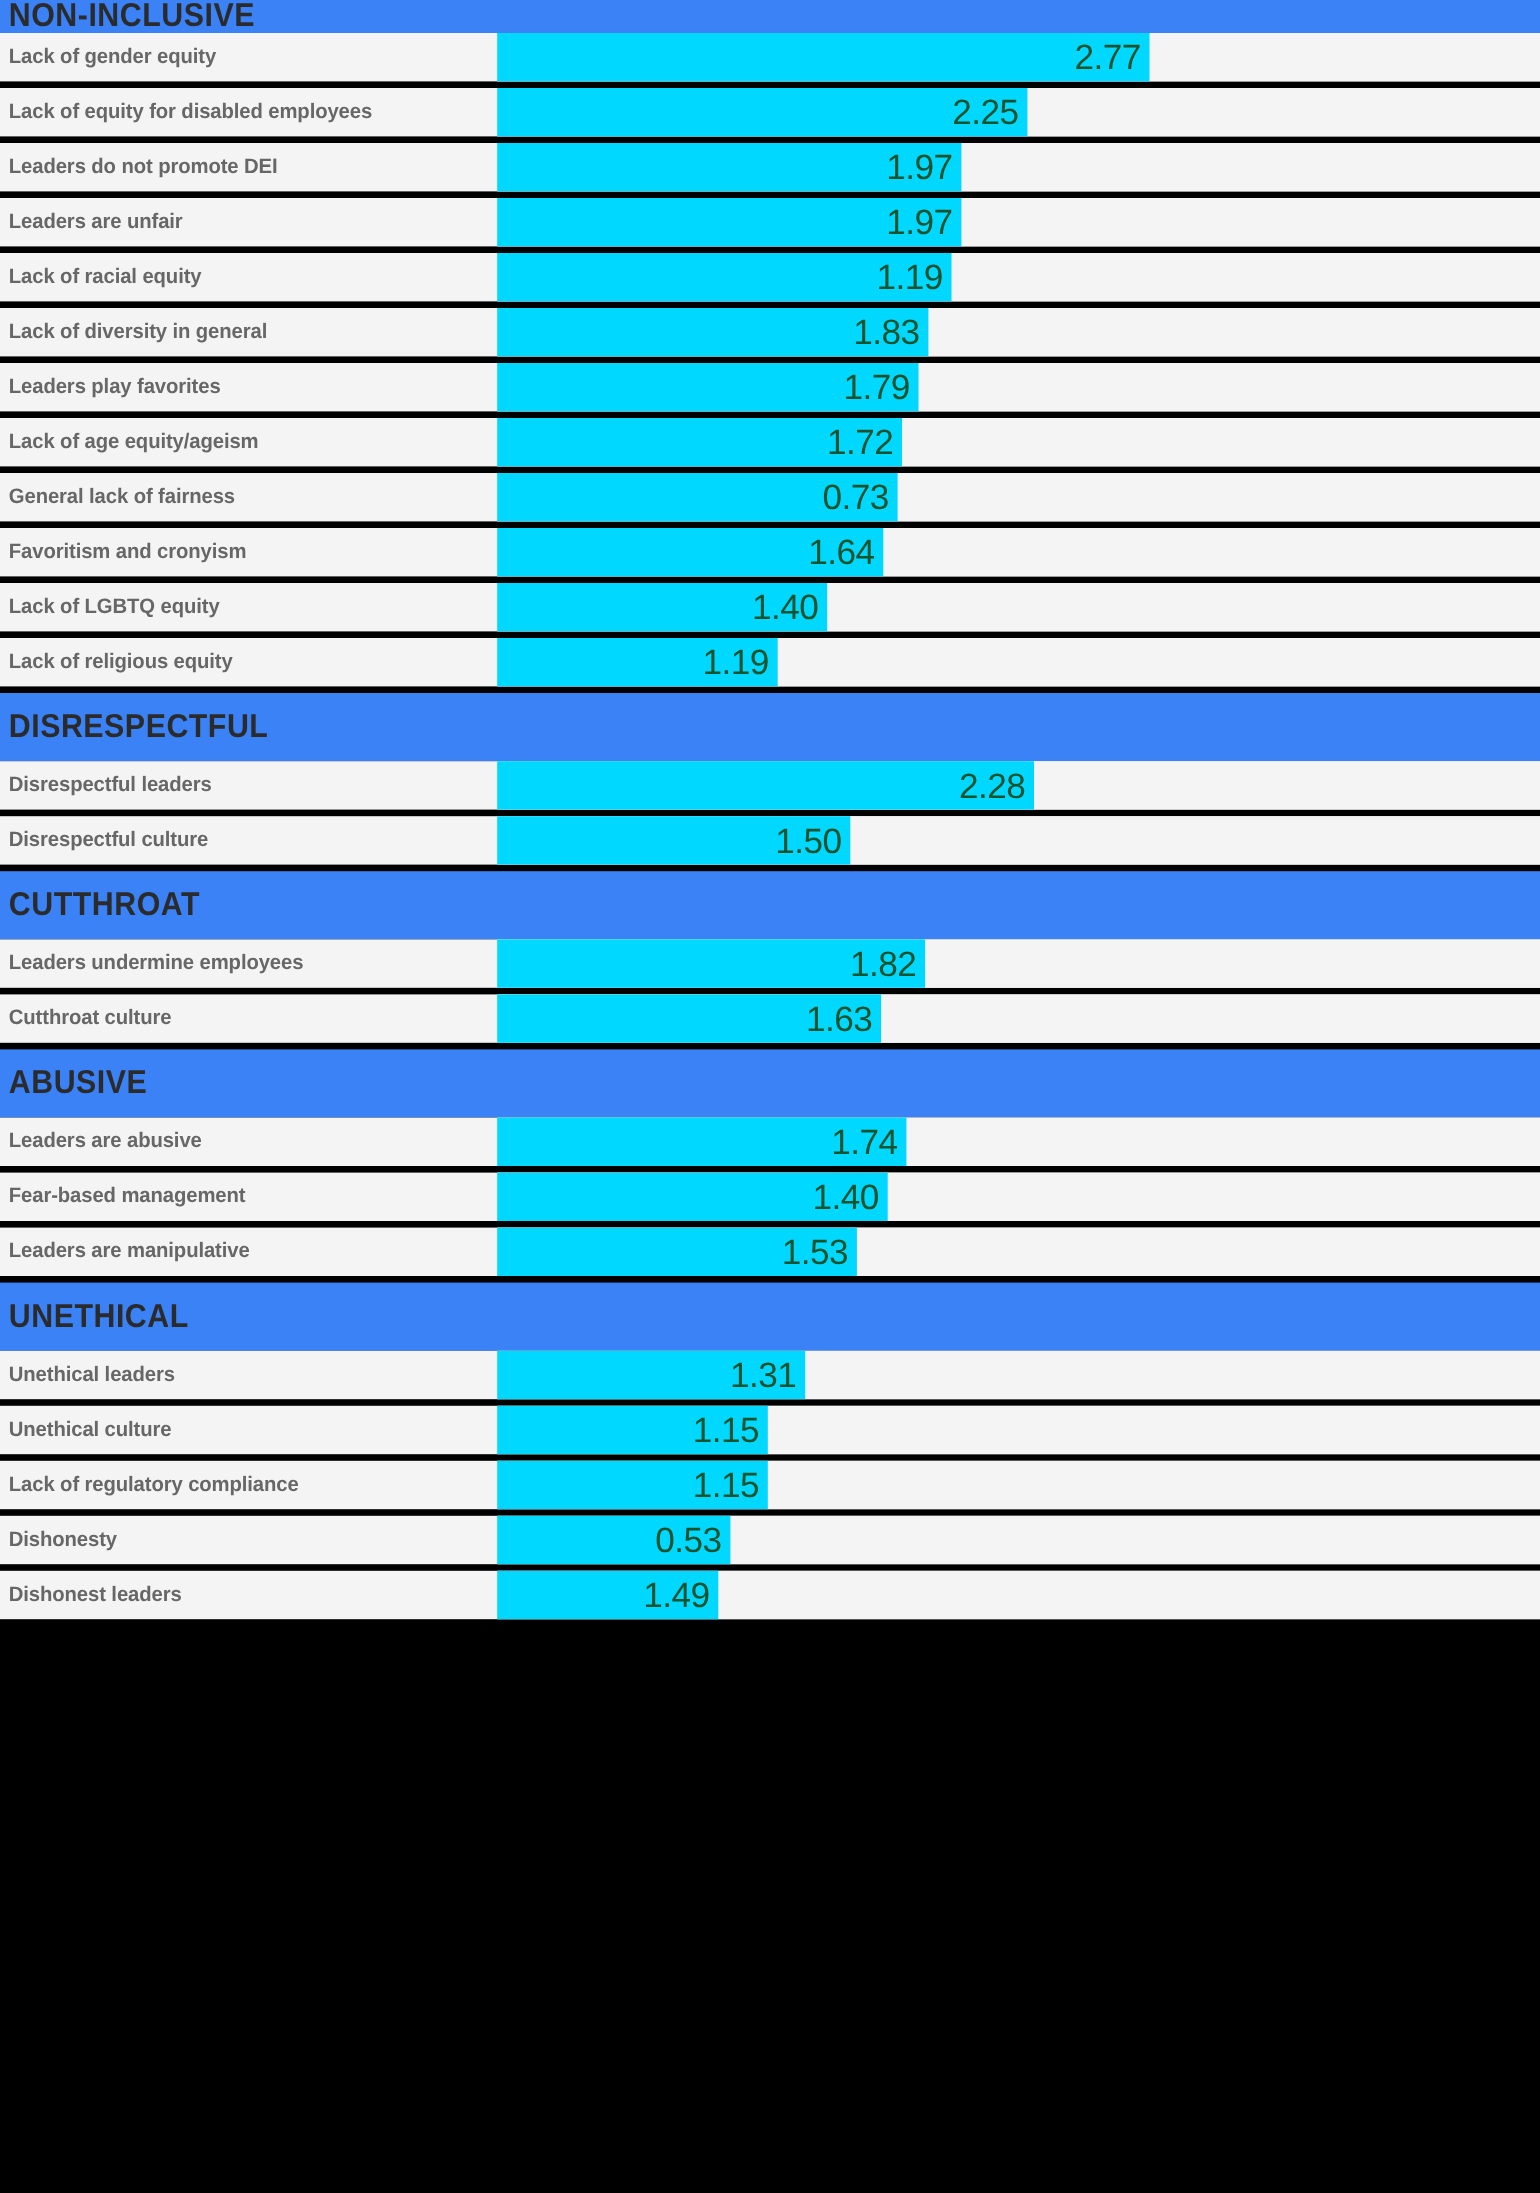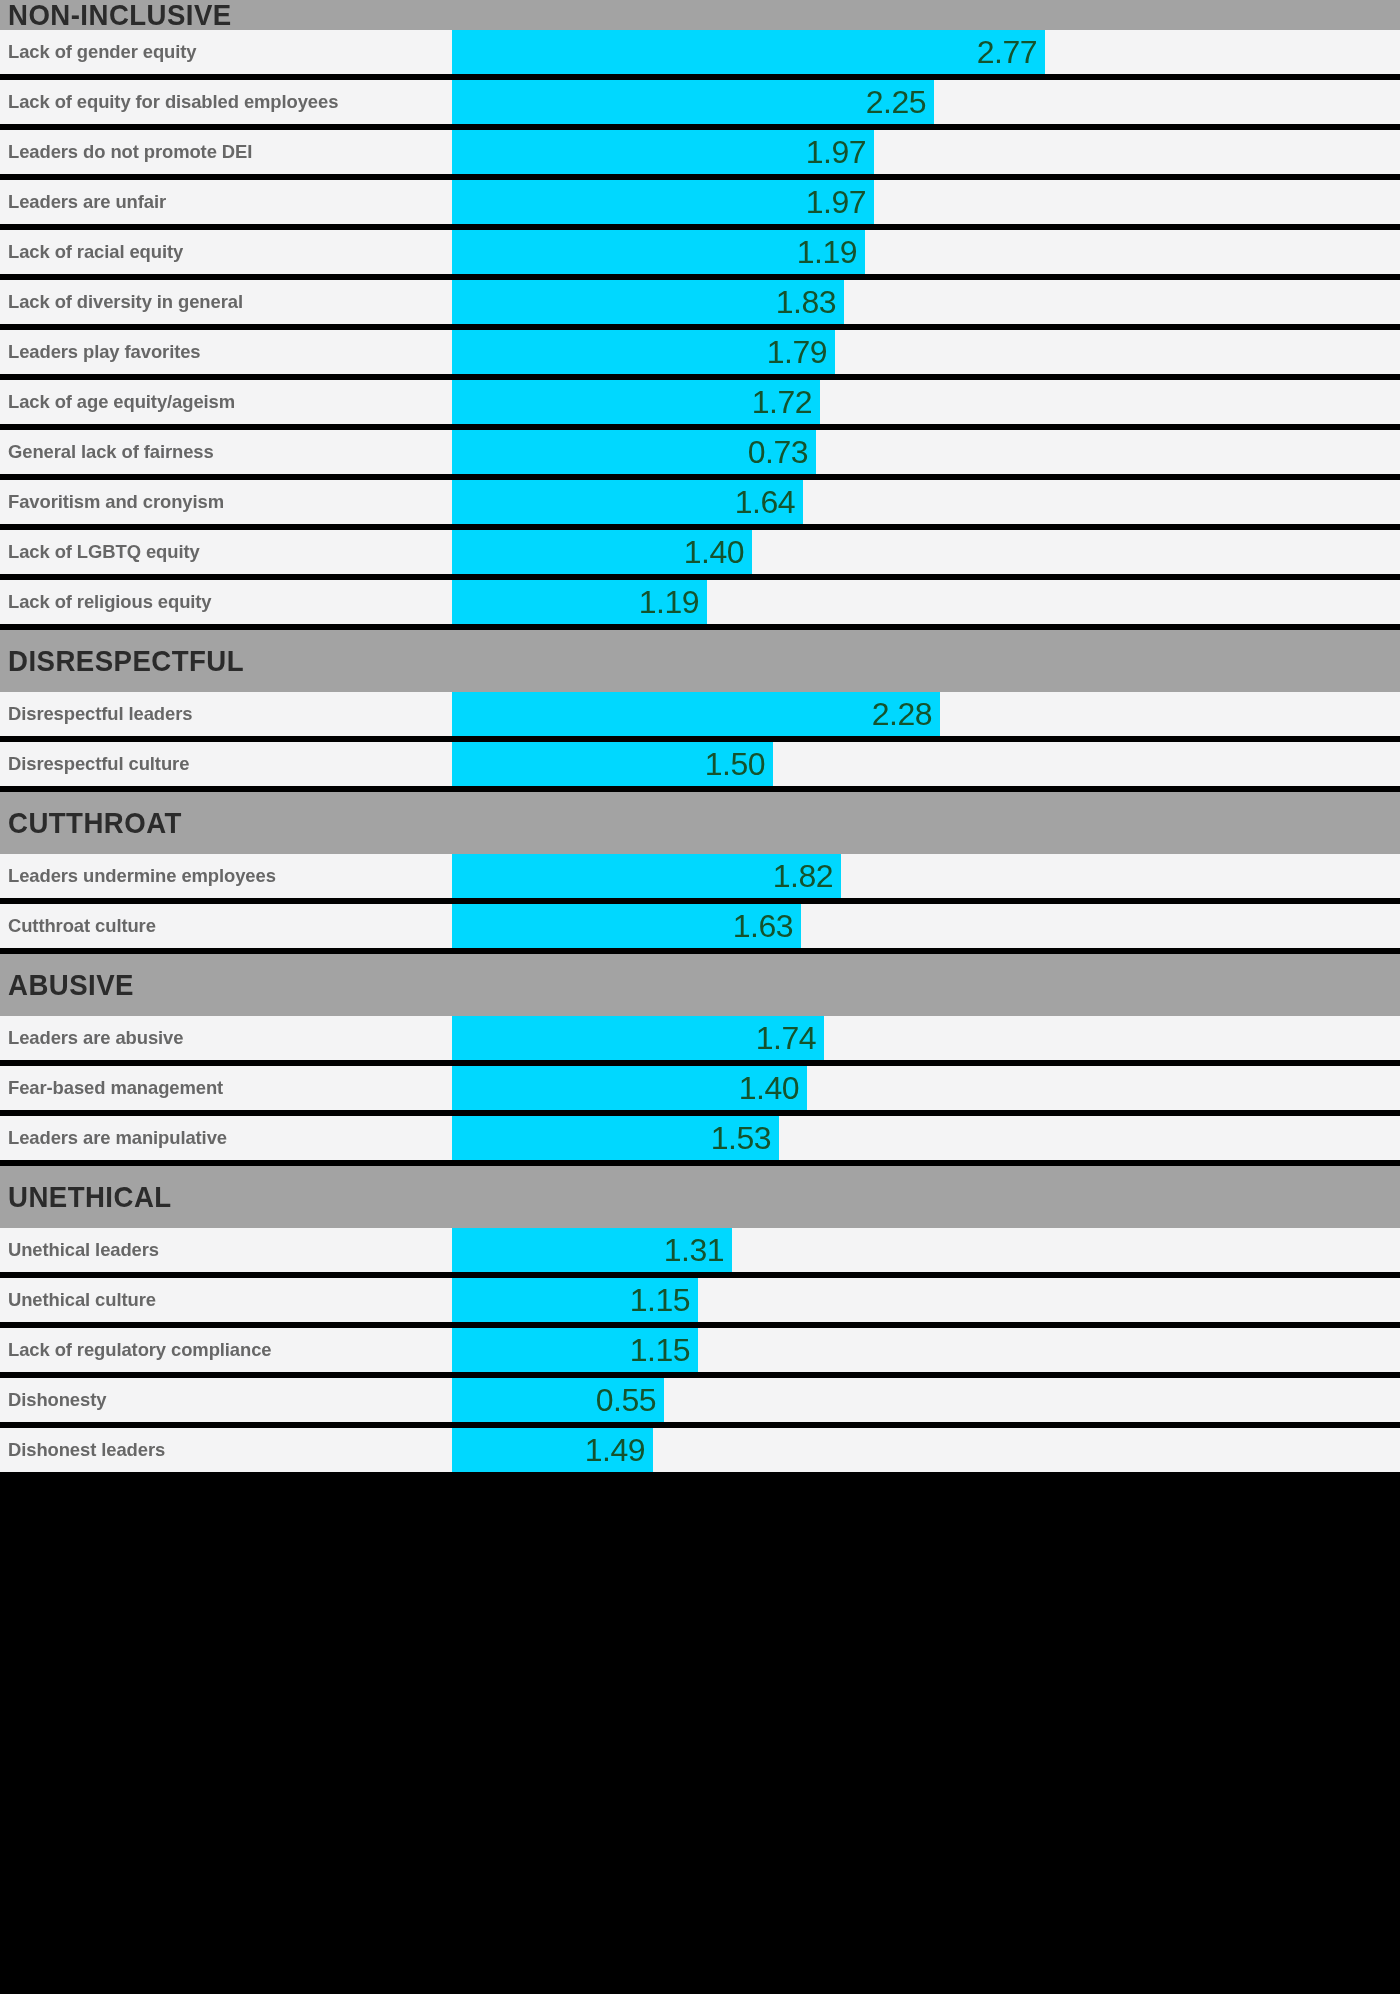--- a/index.html
+++ b/index.html
@@ -12,21 +12,21 @@
   #chart{
     position:relative;
     width:1400px;
     min-height:1994px;
     background:#000000;
     overflow:hidden;
   }
 
   
   .section-header{
-    background:#a3a3a3;
+    background:#3b82f6;
     height:62px;
     display:flex;
     align-items:center;
     padding-left:8px;
     box-sizing:border-box;
   }
   .section-header.first{height:30px;align-items:flex-start;}
   .section-title{
     color:#2b2b2b;
     font-size:30px;
@@ -239,21 +239,21 @@
     <div class="row">
       <div class="row-track"></div>
       <div class="bar" style="width: 246px; background: rgb(0, 216, 255);"></div>
       <div class="row-label">Lack of regulatory compliance</div>
       <div class="bar-value" style="left: 620px; width: 70px; justify-content: flex-end;">1.15</div>
     </div>
     <div class="row">
       <div class="row-track"></div>
       <div class="bar" style="width: 212px; background: rgb(0, 216, 255);"></div>
       <div class="row-label">Dishonesty</div>
-      <div class="bar-value" style="left: 586px; width: 70px; justify-content: flex-end;">0.55</div>
+      <div class="bar-value" style="left: 586px; width: 70px; justify-content: flex-end;">0.53</div>
     </div>
     <div class="row">
       <div class="row-track"></div>
       <div class="bar" style="width: 201px; background: rgb(0, 216, 255);"></div>
       <div class="row-label">Dishonest leaders</div>
       <div class="bar-value" style="left: 575px; width: 70px; justify-content: flex-end;">1.49</div>
     </div>
   </div>
 
 </body></html>

